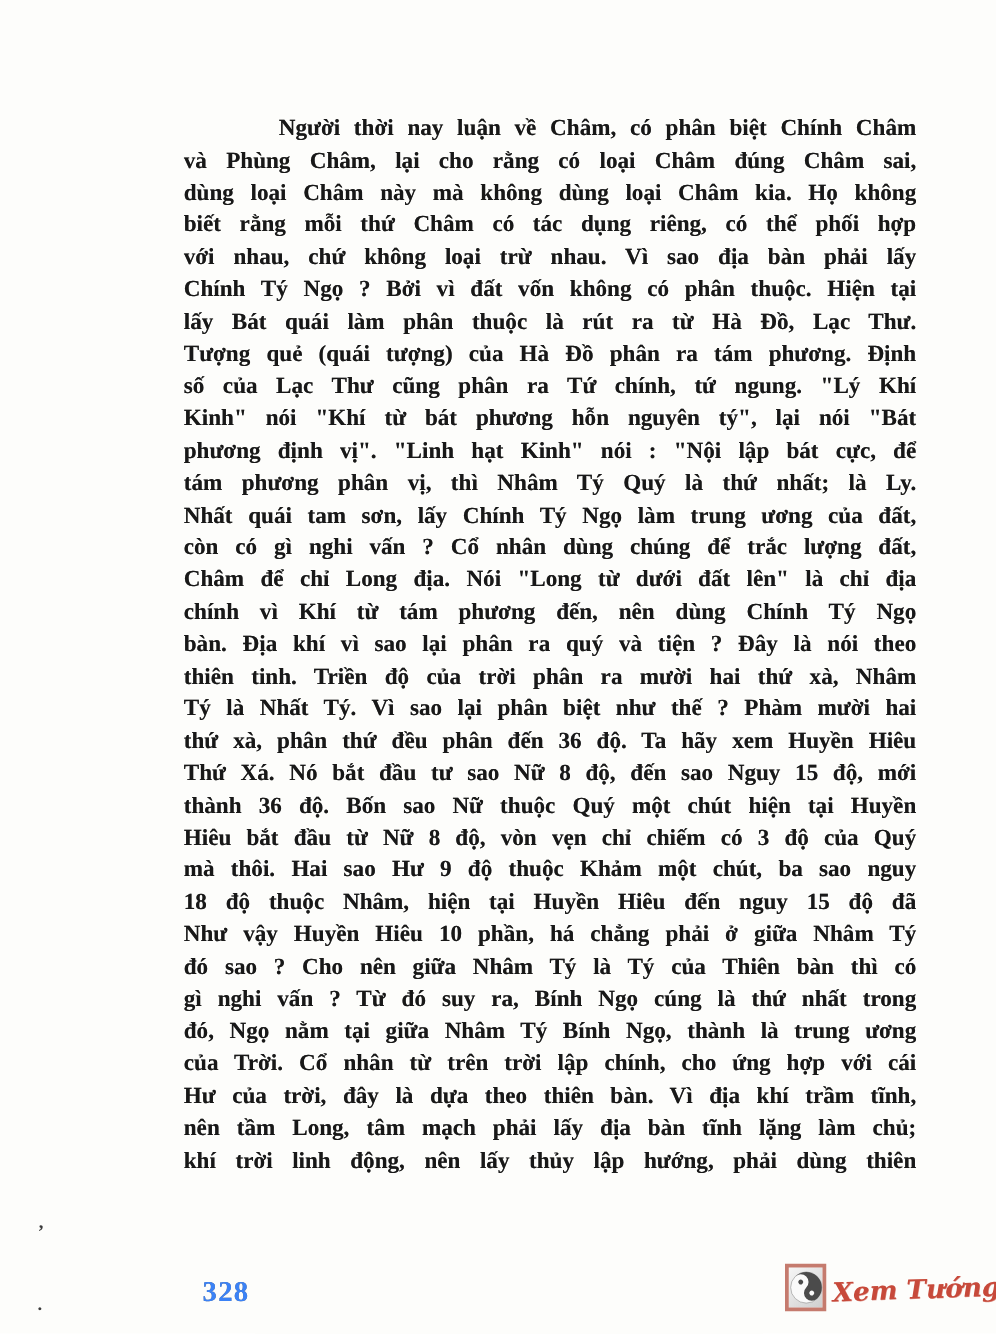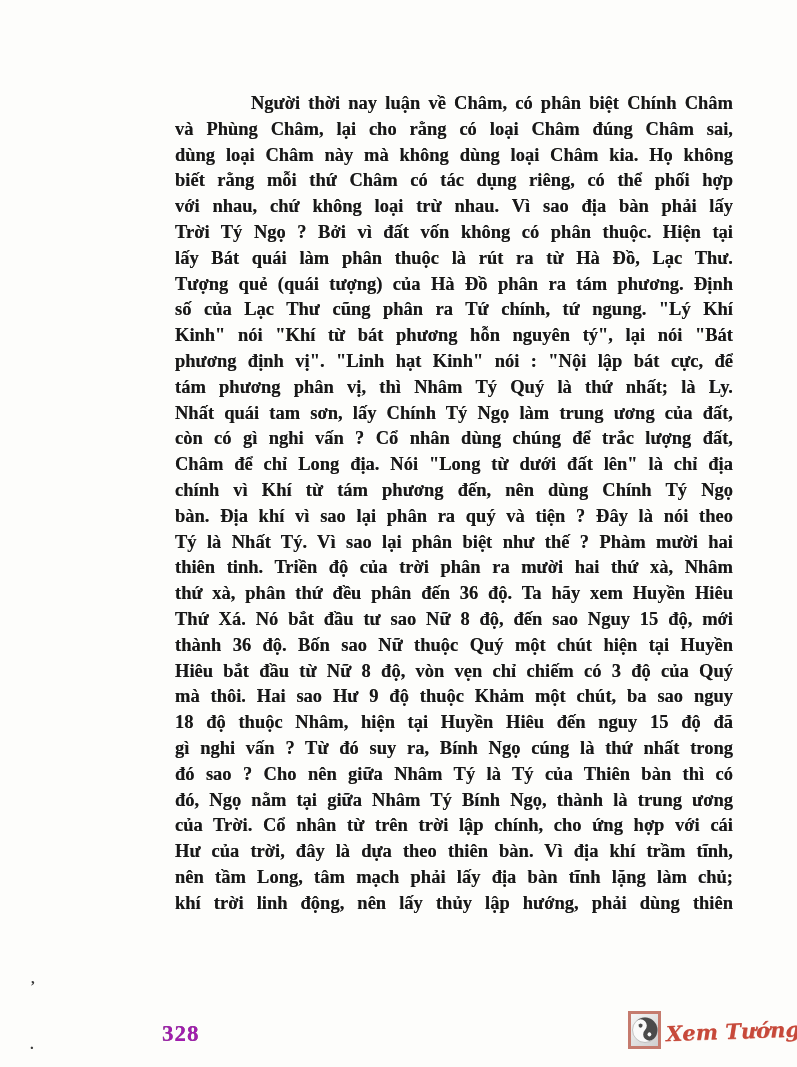--- a/index.html
+++ b/index.html
@@ -25,30 +25,29 @@
     font-size: 18.5px;
     font-weight: 600;
     height: 25.8px;
     line-height: 25.8px;
     color: #181818;
     text-align: justify;
     text-align-last: justify;
     text-shadow: 0 0 0.5px rgba(20, 20, 20, 0.6);
     overflow: hidden;
     white-space: nowrap;
-    margin-left: 28px;
   }
   .line.indent { padding-left: 76px; }
   .page-number {
     position: absolute;
     left: 162px;
     top: 1021px;
     font-size: 23px;
     font-weight: 600;
-    color: #a21caf;
+    color: #3b82f6;
     letter-spacing: 1px;
     text-shadow: 0 0 0.5px rgba(20,20,20,0.6);
   }
   .margin-mark {
     position: absolute;
     color: #3a3a3a;
     font-size: 15px;
     font-weight: bold;
   }
   .mark-1 { left: 31px; top: 970px; }
@@ -93,42 +92,43 @@
 <body>
 
 <div class="scan">
 
   <div class="text-block">
       <div class="line indent">Người thời nay luận về Châm, có phân biệt Chính Châm</div>
       <div class="line">và Phùng Châm, lại cho rằng có loại Châm đúng Châm sai,</div>
       <div class="line">dùng loại Châm này mà không dùng loại Châm kia. Họ không</div>
       <div class="line">biết rằng mỗi thứ Châm có tác dụng riêng, có thể phối hợp</div>
       <div class="line">với nhau, chứ không loại trừ nhau. Vì sao địa bàn phải lấy</div>
-      <div class="line">Trời Tý Ngọ ? Bởi vì đất vốn không có phân thuộc. Hiện tại</div>
+      <div class="line">Chính Tý Ngọ ? Bởi vì đất vốn không có phân thuộc. Hiện tại</div>
       <div class="line">lấy Bát quái làm phân thuộc là rút ra từ Hà Đồ, Lạc Thư.</div>
       <div class="line">Tượng quẻ (quái tượng) của Hà Đồ phân ra tám phương. Định</div>
       <div class="line">số của Lạc Thư cũng phân ra Tứ chính, tứ ngung. "Lý Khí</div>
       <div class="line">Kinh" nói "Khí từ bát phương hỗn nguyên tý", lại nói "Bát</div>
       <div class="line">phương định vị". "Linh hạt Kinh" nói : "Nội lập bát cực, để</div>
       <div class="line">tám phương phân vị, thì Nhâm Tý Quý là thứ nhất; là Ly.</div>
       <div class="line">Nhất quái tam sơn, lấy Chính Tý Ngọ làm trung ương của đất,</div>
       <div class="line">còn có gì nghi vấn ? Cổ nhân dùng chúng để trắc lượng đất,</div>
       <div class="line">Châm để chỉ Long địa. Nói "Long từ dưới đất lên" là chỉ địa</div>
       <div class="line">chính vì Khí từ tám phương đến, nên dùng Chính Tý Ngọ</div>
       <div class="line">bàn. Địa khí vì sao lại phân ra quý và tiện ? Đây là nói theo</div>
+      <div class="line">thiên tinh. Triền độ của trời phân ra mười hai thứ xà, Nhâm</div>
       <div class="line">Tý là Nhất Tý. Vì sao lại phân biệt như thế ? Phàm mười hai</div>
-      <div class="line">thiên tinh. Triền độ của trời phân ra mười hai thứ xà, Nhâm</div>
       <div class="line">thứ xà, phân thứ đều phân đến 36 độ. Ta hãy xem Huyền Hiêu</div>
       <div class="line">Thứ Xá. Nó bắt đầu tư sao Nữ 8 độ, đến sao Nguy 15 độ, mới</div>
       <div class="line">thành 36 độ. Bốn sao Nữ thuộc Quý một chút hiện tại Huyền</div>
       <div class="line">Hiêu bắt đầu từ Nữ 8 độ, vòn vẹn chỉ chiếm có 3 độ của Quý</div>
       <div class="line">mà thôi. Hai sao Hư 9 độ thuộc Khảm một chút, ba sao nguy</div>
       <div class="line">18 độ thuộc Nhâm, hiện tại Huyền Hiêu đến nguy 15 độ đã</div>
+      <div class="line">Như vậy Huyền Hiêu 10 phần, há chẳng phải ở giữa Nhâm Tý</div>
+      <div class="line">đó sao ? Cho nên giữa Nhâm Tý là Tý của Thiên bàn thì có</div>
       <div class="line">gì nghi vấn ? Từ đó suy ra, Bính Ngọ cúng là thứ nhất trong</div>
-      <div class="line">đó sao ? Cho nên giữa Nhâm Tý là Tý của Thiên bàn thì có</div>
       <div class="line">đó, Ngọ nằm tại giữa Nhâm Tý Bính Ngọ, thành là trung ương</div>
       <div class="line">của Trời. Cổ nhân từ trên trời lập chính, cho ứng hợp với cái</div>
       <div class="line">Hư của trời, đây là dựa theo thiên bàn. Vì địa khí trầm tĩnh,</div>
       <div class="line">nên tầm Long, tâm mạch phải lấy địa bàn tĩnh lặng làm chủ;</div>
       <div class="line">khí trời linh động, nên lấy thủy lập hướng, phải dùng thiên</div>
     </div>
 
   <span class="margin-mark mark-1">,</span>
   <span class="margin-mark mark-2">.</span>
 

